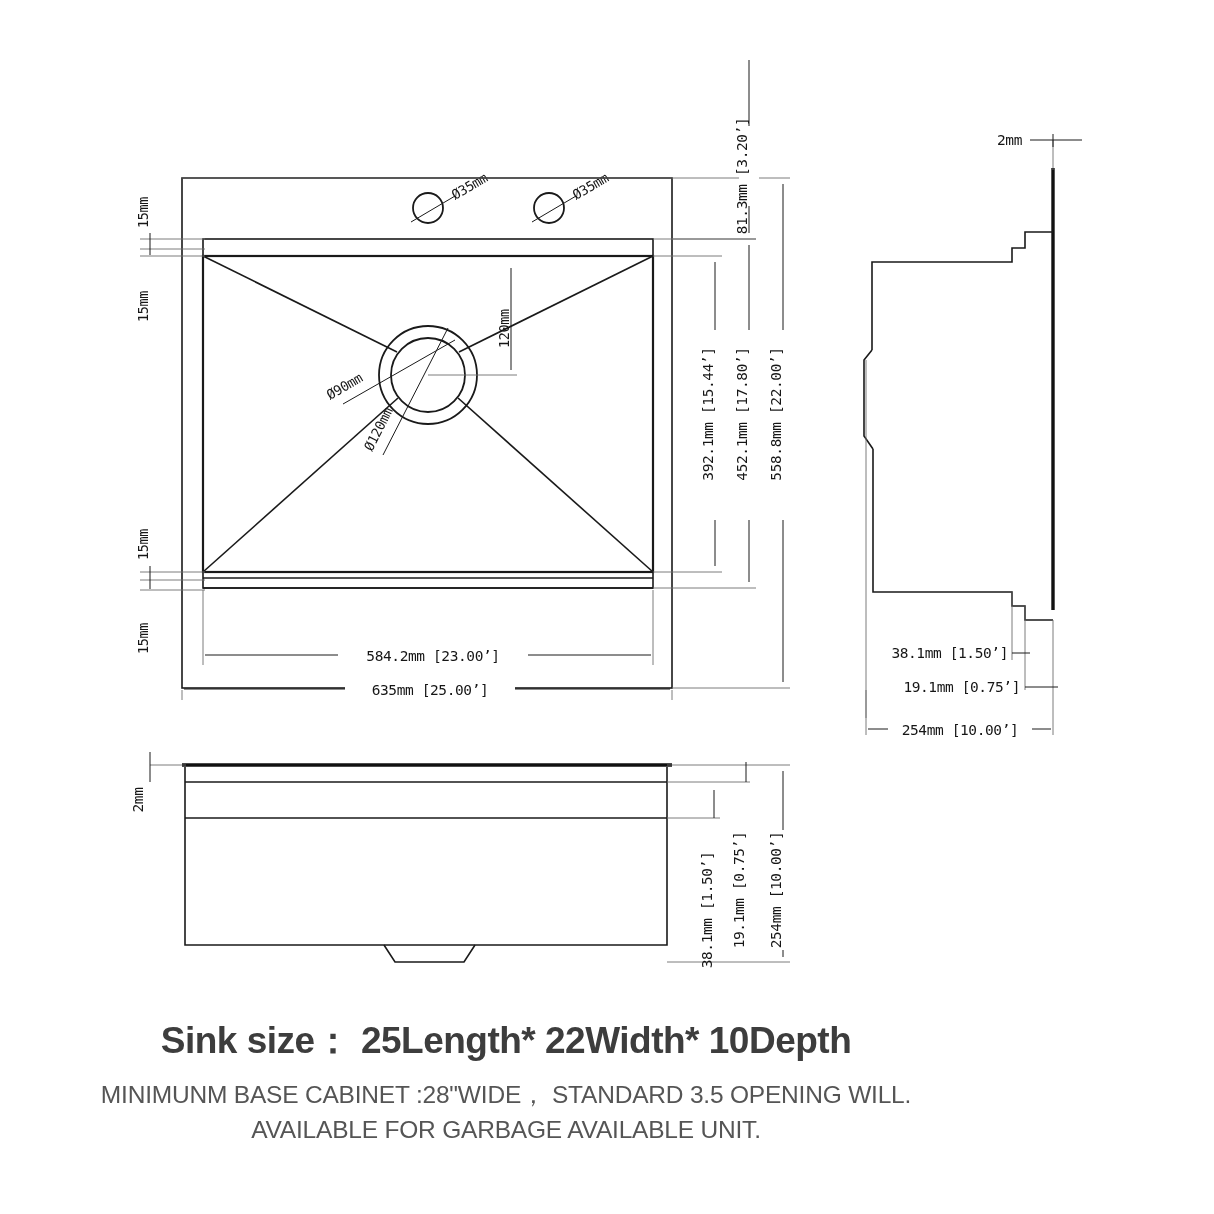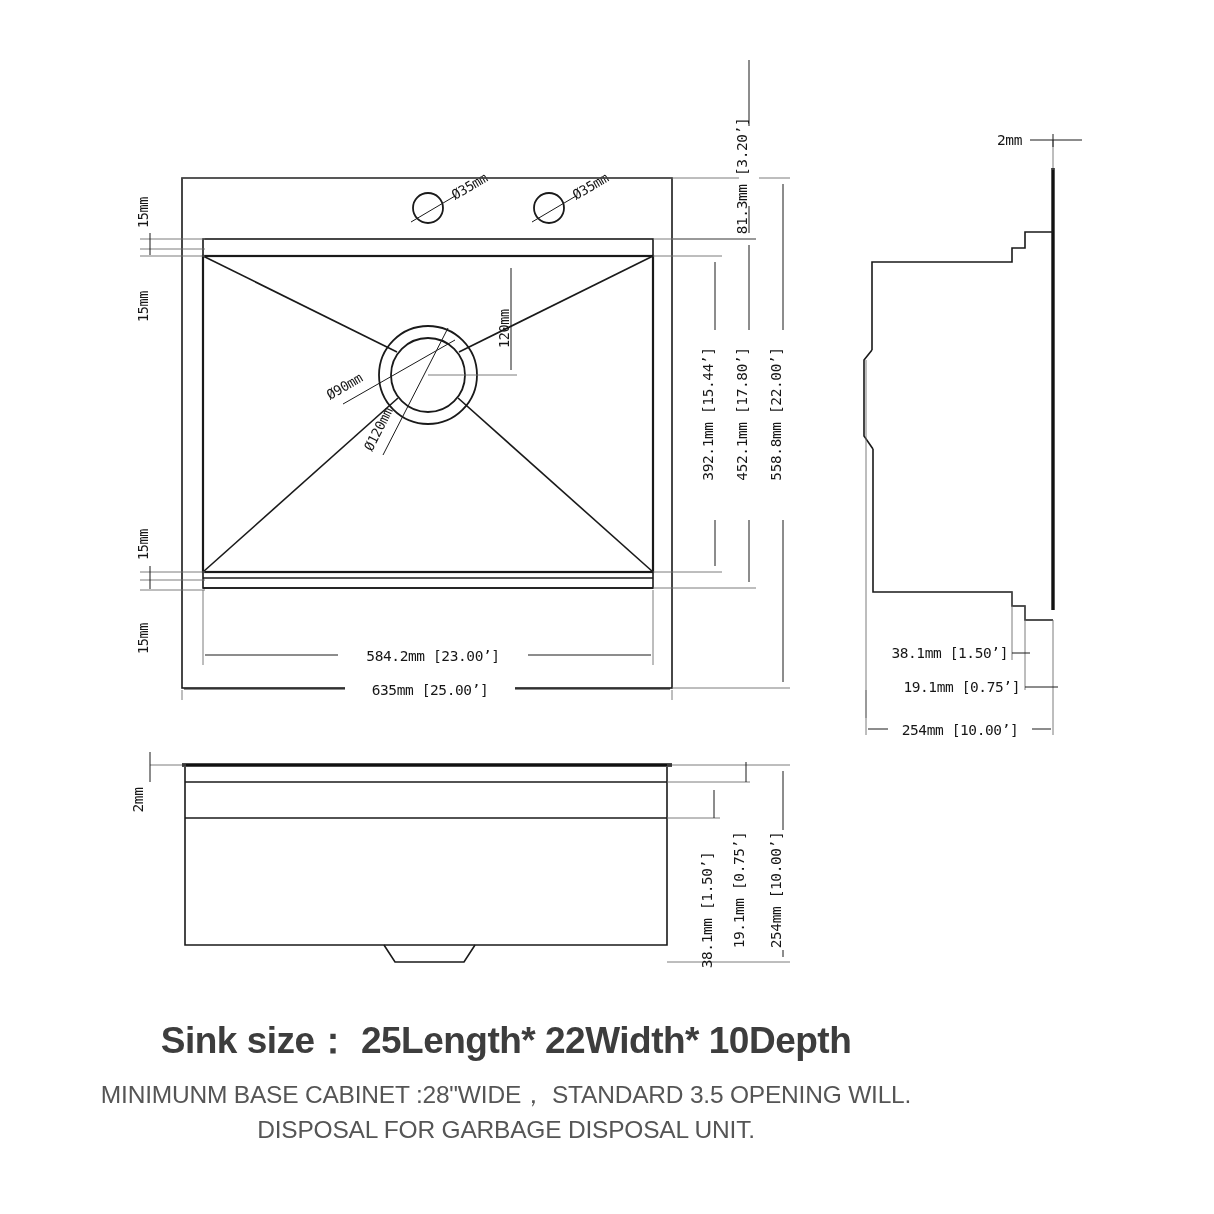--- a/index.html
+++ b/index.html
@@ -257,17 +257,17 @@
       <line class="dim" x1="783" y1="771" x2="783" y2="957" marker-start="arS" marker-end="ar"></line>
       <rect x="773" y="830" width="20" height="120" fill="#ffffff"></rect>
       <text class="dimtxt" x="781" y="890" transform="rotate(-90 781 890)" text-anchor="middle">254mm  [10.00’]</text>
     </g>
   </svg>
 
   <div class="caption-wrap">
     <div class="caption-title">Sink size： 25Length* 22Width* 10Depth</div>
     <div class="caption-sub">
       <div>MINIMUNM BASE CABINET :28"WIDE， STANDARD 3.5 OPENING WILL.</div>
-      <div>DISPOSAL FOR GARBAGE DISPOSAL UNIT.</div>
+      <div>AVAILABLE FOR GARBAGE AVAILABLE UNIT.</div>
     </div>
   </div>
 
 </div>
 
 </body></html>

